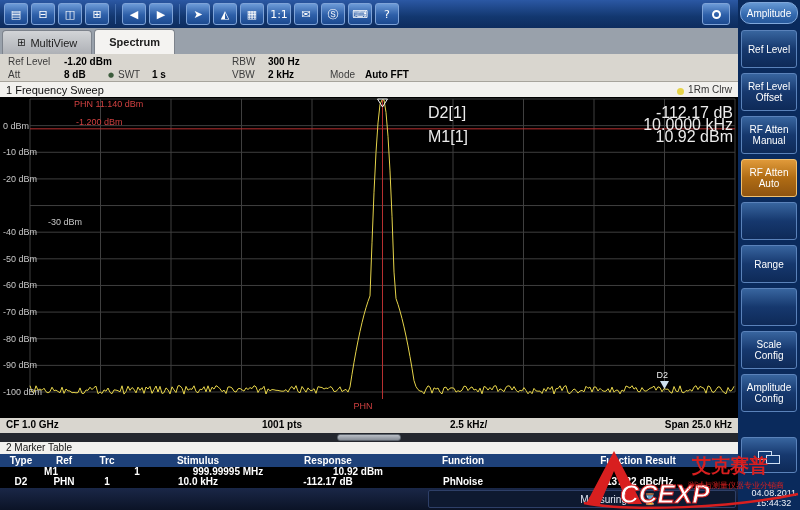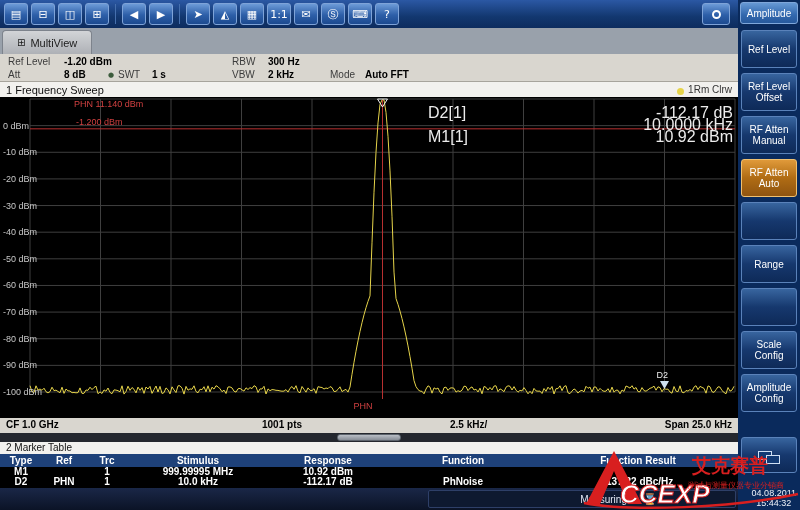--- a/index.html
+++ b/index.html
@@ -47,21 +47,21 @@
   .mthead{display:grid;height:13px;background:#1e4179;color:#fff;font-size:10px;font-weight:bold;align-items:center}
   .mthead div{text-align:center;white-space:nowrap}
   .mtr{display:grid;height:10px;color:#fff;font-size:10px;font-weight:bold;align-items:center;line-height:10px}
   .mtr div{text-align:center;white-space:nowrap}
   
   .statusbar{position:absolute;left:0;top:488px;width:738px;height:22px;background:linear-gradient(#1a2747,#0b1326)}
   .status-panel{position:absolute;left:428px;right:2px;top:2px;bottom:2px;border:1px solid #2e3f68;border-radius:2px;background:#0e1930;display:flex;align-items:center;justify-content:flex-end;gap:8px;padding-right:78px;font-size:10px;color:#e2e8f4}
   .hourglass{font-size:11px;color:#cfd8ea;font-family:"DejaVu Sans",sans-serif}
   
   .sidebar{position:absolute;right:0;top:0;width:62px;height:510px;background:#0a2a5c}
-  .sb-header{position:absolute;left:2px;right:2px;top:2px;height:22px;background:linear-gradient(#6699d4,#3268ae 60%,#27599c);border:1px solid #7fa7da;border-radius:3px;color:#fff;font-size:10px;display:flex;align-items:center;justify-content:center}
+  .sb-header{position:absolute;left:2px;right:2px;top:2px;height:22px;background:linear-gradient(#6699d4,#3268ae 60%,#27599c);border:1px solid #7fa7da;border-radius:10px;color:#fff;font-size:10px;display:flex;align-items:center;justify-content:center}
   .softkey{position:absolute;left:3px;width:56px;height:38px;border:1px solid #5a82ba;border-radius:3px;background:linear-gradient(#38659f,#16386e 50%,#0e2a58);color:#fff;font-size:10px;line-height:11px;text-align:center;display:flex;align-items:center;justify-content:center;padding:2px;cursor:pointer;font-family:inherit}
   .softkey.active{background:linear-gradient(#e09a3a,#b06c14 50%,#8f5410);border-color:#f0c070}
   .dispbtn{top:437px;height:36px;gap:0}
   .mini-screen{width:14px;height:9px;border:1px solid #cfe0f4;background:#123a74;display:inline-block}
   .mini-screen.two{margin-left:-6px;margin-top:8px}
   .datetime{position:absolute;right:4px;bottom:2px;font-size:9px;line-height:10px;color:#edf1f8;text-align:center}
   
   .watermark{position:absolute;left:582px;top:446px;width:218px;height:64px;pointer-events:none;z-index:40}
 </style>
 </head>
@@ -90,20 +90,23 @@
       </div>
     <button class="tbtn camera">
         <span class="lens"></span>
       </button>
   </div>
 
   <div class="tabs">
     <div class="tab">
       <span class="tab-ico">⊞</span>
       <span>MultiView</span>
+    </div>
+    <div class="tab active">
+      <span>Spectrum</span>
     </div>
   </div>
 
   <div class="settingsbar">
     <span class="lab" style="top:2px;left:8px">Ref Level</span>
     <span class="val" style="top:2px;left:64px">-1.20 dBm</span>
     <span class="lab" style="top:2px;left:232px">RBW</span>
     <span class="val" style="top:2px;left:268px">300 Hz</span>
     <span class="lab" style="top:15px;left:8px">Att</span>
     <span class="val" style="top:15px;left:64px">8 dB</span>
@@ -154,21 +157,21 @@
         <line x1="382.5" y1="3" x2="382.5" y2="302" stroke="#b83030"></line>
         <polygon points="377.5,2 387.5,2 382.5,10" fill="none" stroke="#f0f0f0"></polygon>
         <polygon points="660,284 669,284 664.5,292" fill="#cfe0ee"></polygon>
         <text x="656.5" y="281" fill="#ececec" font-size="9">D2</text>
         <text x="353.5" y="312" fill="#cf4040" font-size="9">PHN</text>
       </svg>
     <div>
         <div class="ylab" style="top: 23.6364px;">0 dBm</div>
         <div class="ylab" style="top: 50.2727px;">-10 dBm</div>
         <div class="ylab" style="top: 76.9091px;">-20 dBm</div>
-        <div class="ylab" style="top: 104px;">-30 dBm</div>
+        <div class="ylab" style="top: 120px; margin-left: 45px;">-30 dBm</div>
         <div class="ylab" style="top: 130.182px;">-40 dBm</div>
         <div class="ylab" style="top: 156.818px;">-50 dBm</div>
         <div class="ylab" style="top: 183.455px;">-60 dBm</div>
         <div class="ylab" style="top: 210.091px;">-70 dBm</div>
         <div class="ylab" style="top: 236.727px;">-80 dBm</div>
         <div class="ylab" style="top: 263.364px;">-90 dBm</div>
         <div class="ylab" style="top: 290px;">-100 dBm</div>
       </div>
     <div class="phn-read">PHN 11.140 dBm</div>
     <div class="refl">-1.200 dBm</div>
@@ -207,21 +210,21 @@
     <div class="mthead" style="grid-template-columns: 42px 44px 42px 140px 120px 150px 1fr;">
         <div>Type</div>
         <div>Ref</div>
         <div>Trc</div>
         <div>Stimulus</div>
         <div>Response</div>
         <div>Function</div>
         <div>Function Result</div>
       </div>
     <div>
-        <div class="mtr" style="grid-template-columns: 42px 44px 42px 140px 120px 150px 1fr;">
+        <div class="mtr" style="grid-template-columns: 42px 44px 42px 140px 120px 150px 1fr; padding-left: 30px;">
           <div>M1</div>
           <div></div>
           <div>1</div>
           <div>999.99995 MHz</div>
           <div>10.92 dBm</div>
           <div></div>
           <div></div>
         </div>
         <div class="mtr" style="grid-template-columns: 42px 44px 42px 140px 120px 150px 1fr;">
           <div>D2</div>

